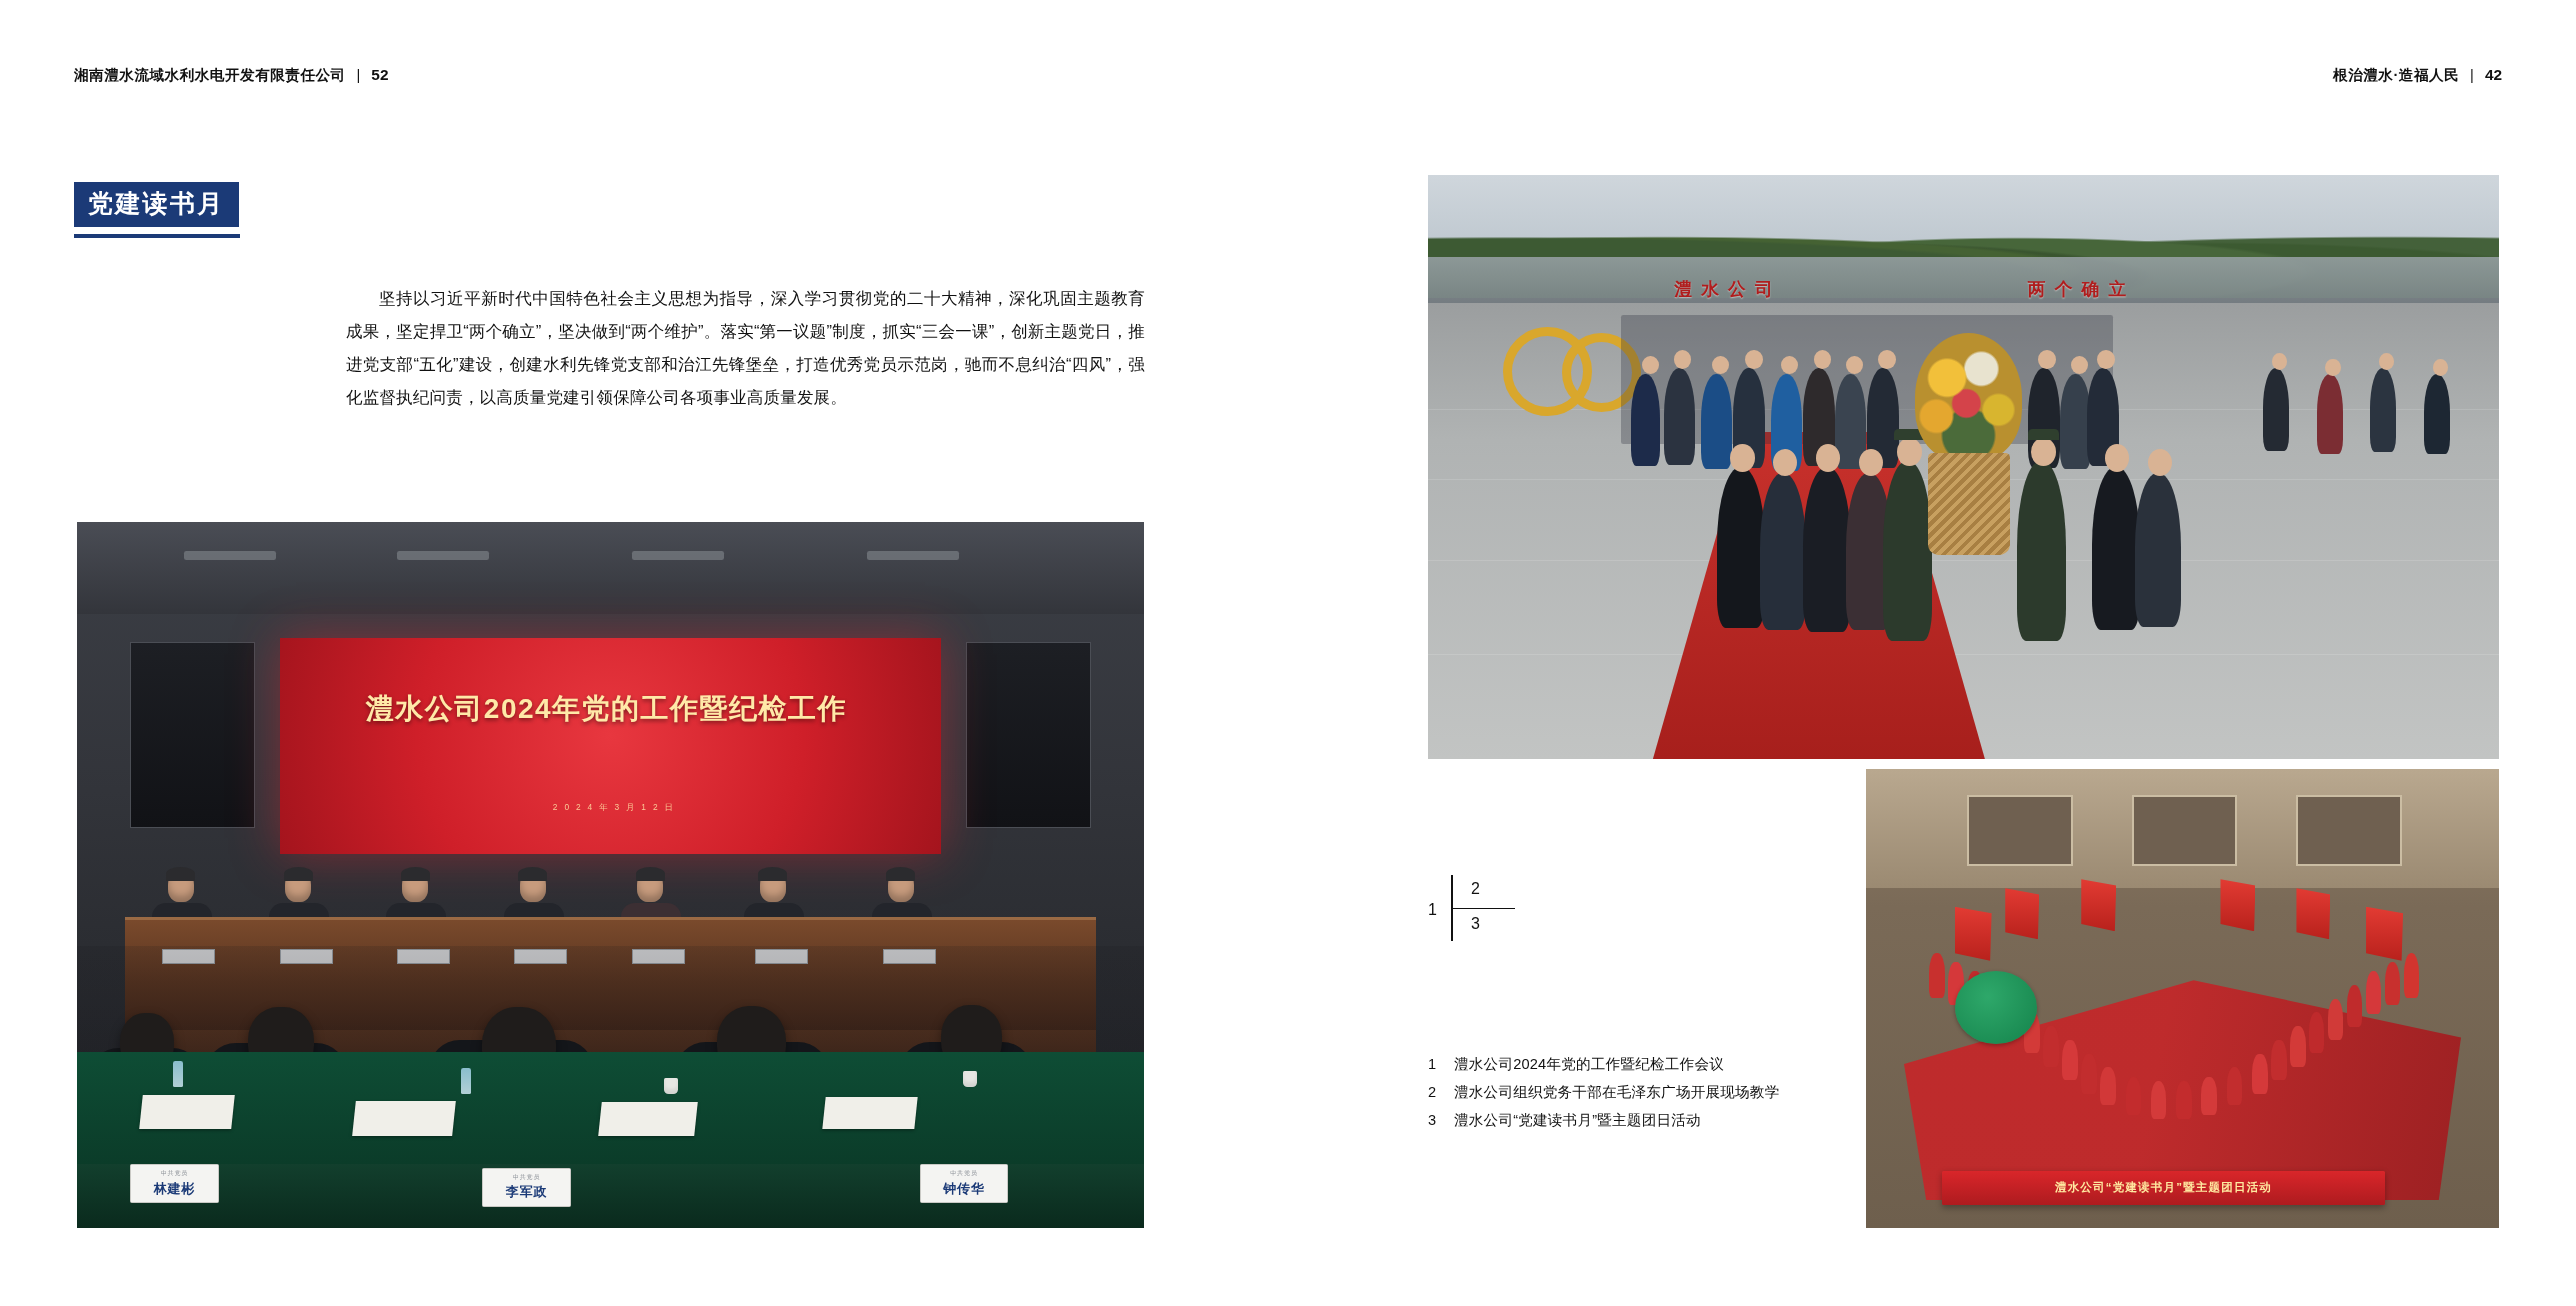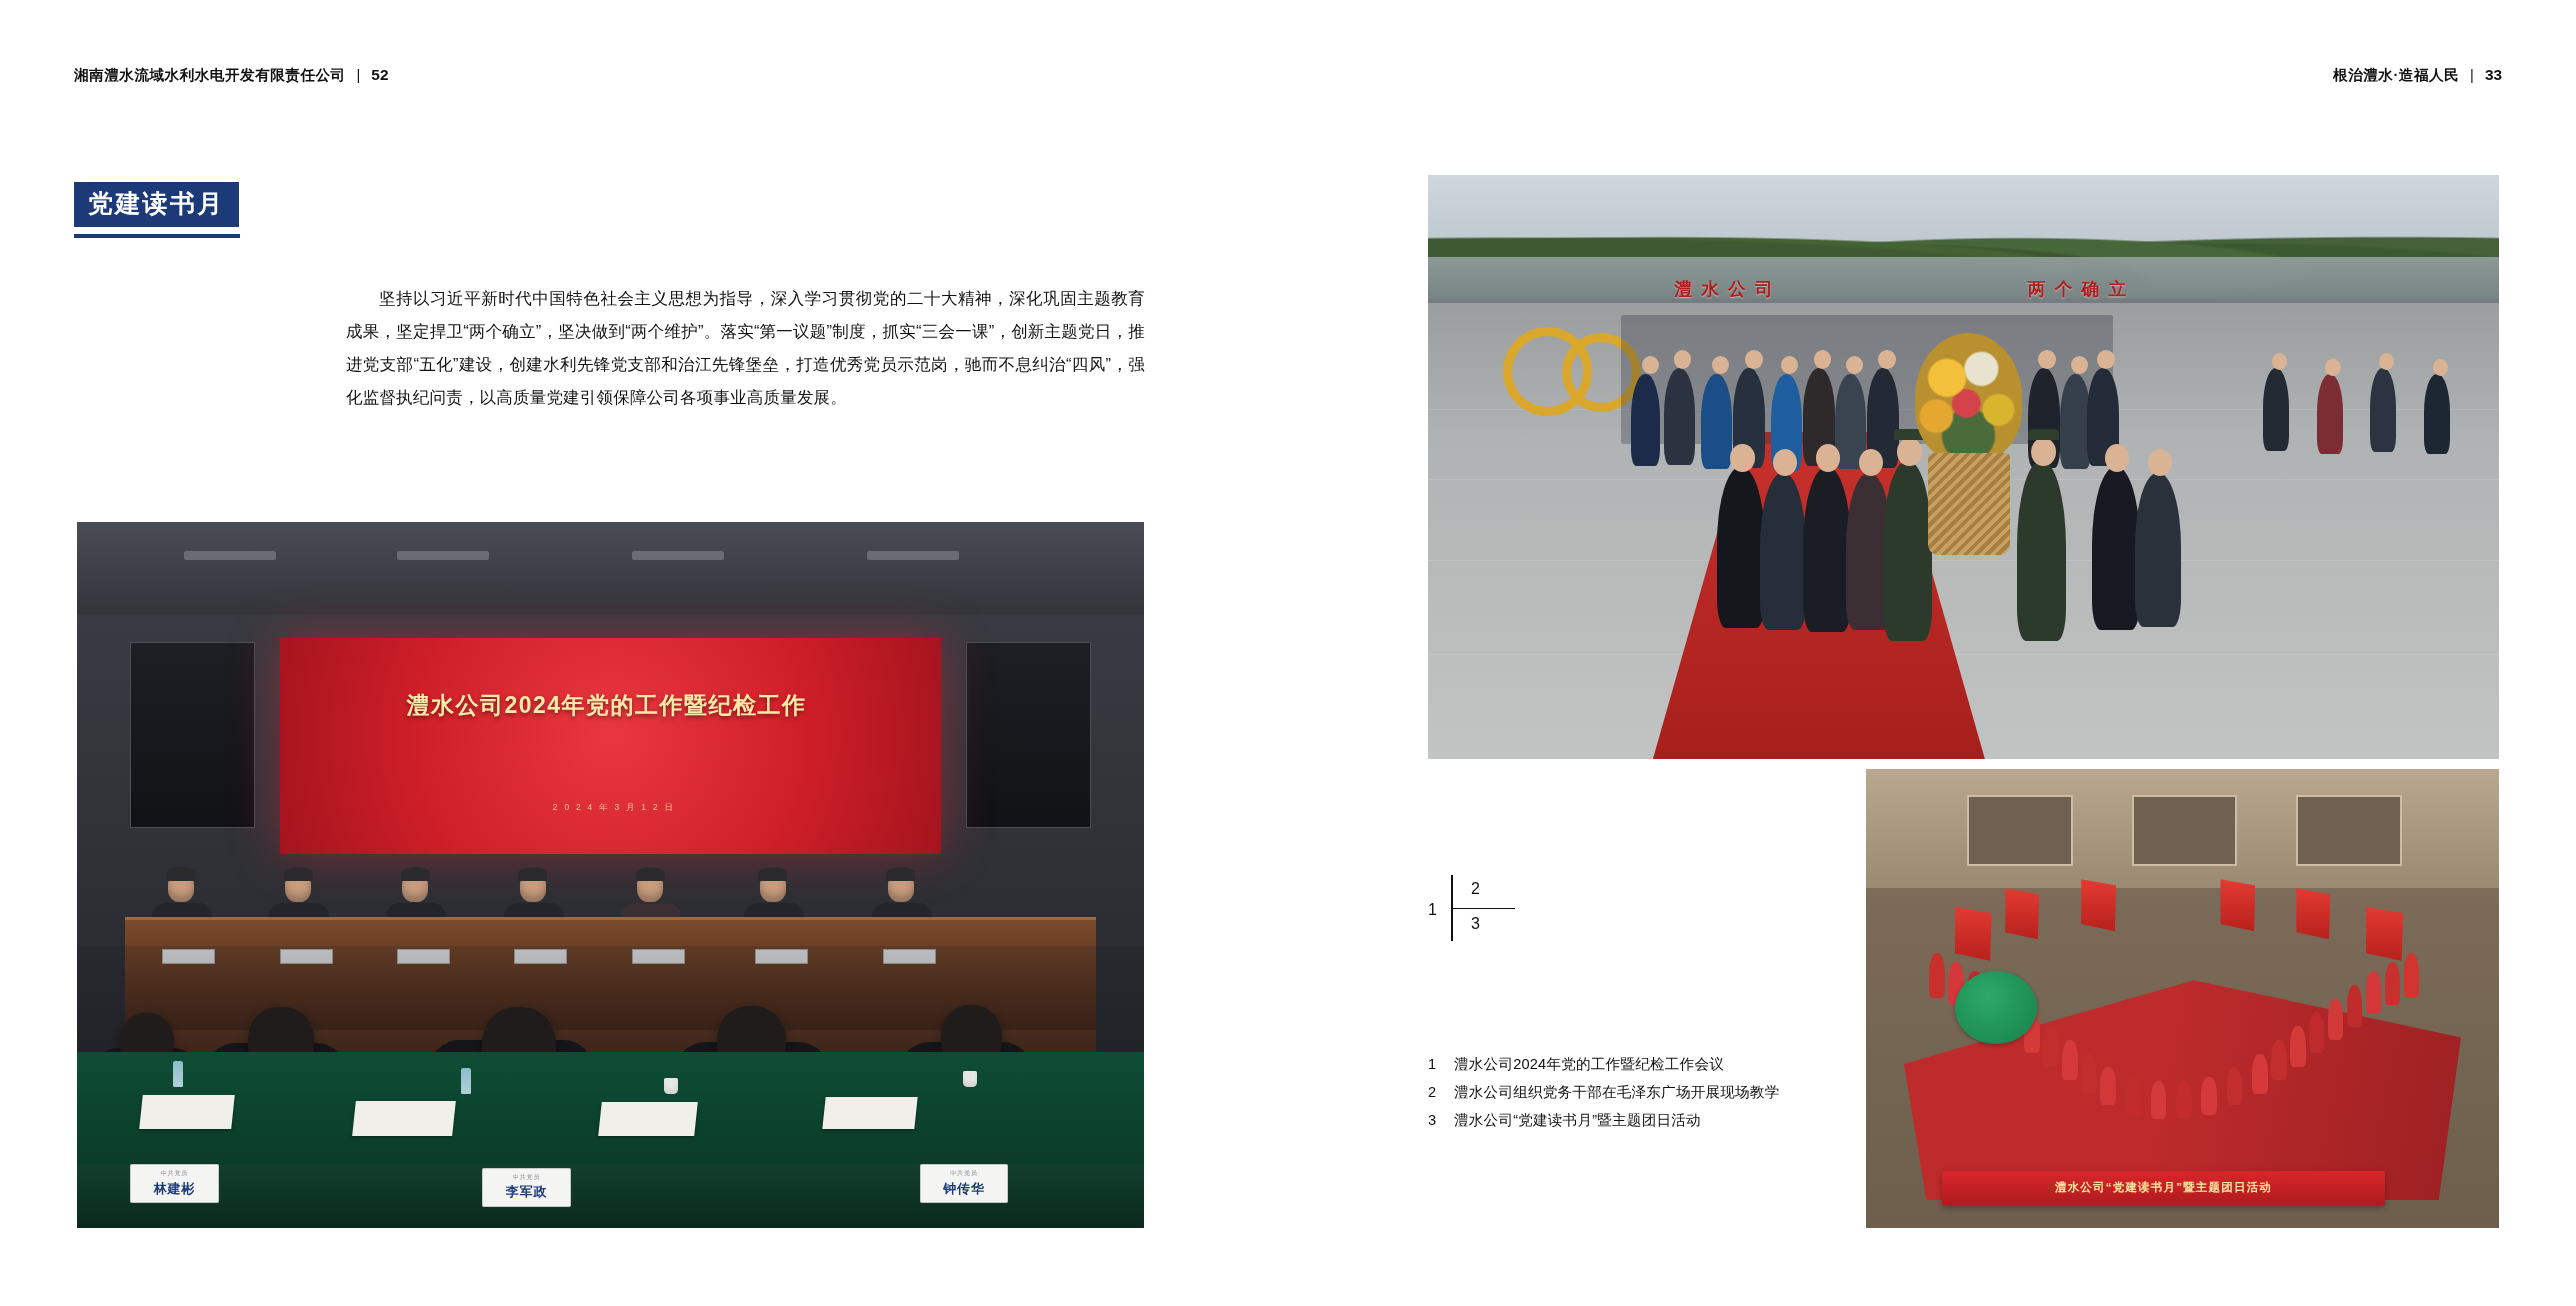--- a/index.html
+++ b/index.html
@@ -109,21 +109,21 @@
     left: 19%; top: 16.5%;
     width: 62%; height: 30.5%;
     background:
       radial-gradient(circle at 50% 45%, #e8373f 0%, #cf1f29 55%, #a4141d 100%);
     box-shadow: 0 0 46px rgba(220,40,50,.45);
   }
   .screen-title {
     position: absolute; left: 0; right: 8px; top: 24%;
     text-align: center;
     color: #ffe9a8;
-    font-size: 23px;
+    font-size: 28px;
     font-weight: 700;
     letter-spacing: 1.5px;
     text-shadow: 0 1.5px 4.6px rgba(0,0,0,.45);
     white-space: nowrap;
   }
   .screen-title2 {
     position: absolute; left: 0; right: 0; top: 50%;
     text-align: center;
     color: #ffe9a8;
     font-size: 23px;
@@ -474,21 +474,21 @@
   .cap-text { letter-spacing: 0.2px; }
 </style>
 </head>
 <body>
 
 <div class="runhead runhead-left">
   <span>湘南澧水流域水利水电开发有限责任公司</span><span class="sep">|</span><span class="pagenum">52</span>
 </div>
 
 <div class="runhead runhead-right">
-  <span>根治澧水·造福人民</span><span class="sep">|</span><span class="pagenum">33</span>
+  <span>根治澧水·造福人民</span><span class="sep">|</span><span class="pagenum">42</span>
 </div>
 
 <div class="section-title">党建读书月</div>
 <div class="section-title-underline"></div>
 
 <div class="lede">坚持以习近平新时代中国特色社会主义思想为指导，深入学习贯彻党的二十大精神，深化巩固主题教育成果，坚定捍卫“两个确立”，坚决做到“两个维护”。落实“第一议题”制度，抓实“三会一课”，创新主题党日，推进党支部“五化”建设，创建水利先锋党支部和治江先锋堡垒，打造优秀党员示范岗，驰而不息纠治“四风”，强化监督执纪问责，以高质量党建引领保障公司各项事业高质量发展。</div>
 
 <div class="photo" id="photo-meeting">
   <div class="meeting-wall"></div>
   <div class="meeting-ceiling">

